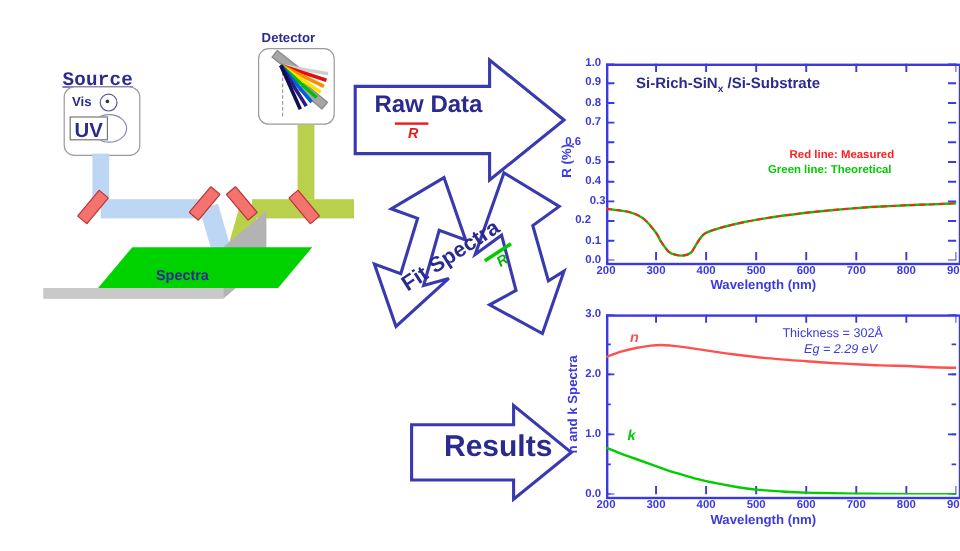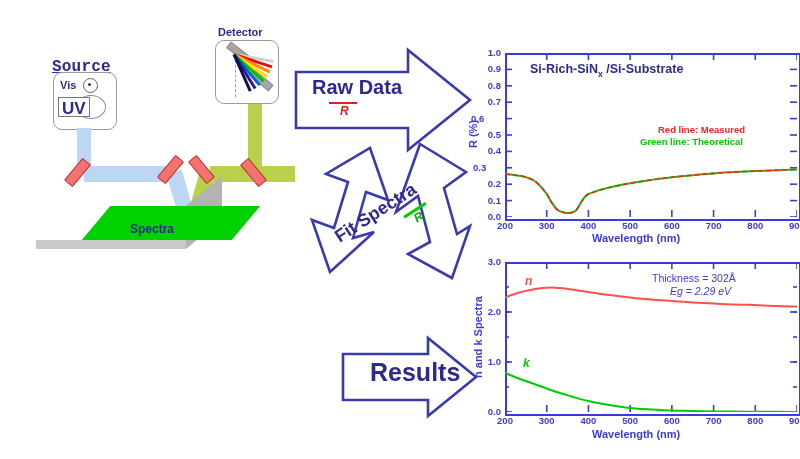--- a/index.html
+++ b/index.html
@@ -264,22 +264,22 @@
       <div class="ticklbl" style="left: 116.429px; top: 180px; width: 20px; text-align: center;">400</div>
       <div class="ticklbl" style="left: 158.143px; top: 180px; width: 20px; text-align: center;">500</div>
       <div class="ticklbl" style="left: 199.857px; top: 180px; width: 20px; text-align: center;">600</div>
       <div class="ticklbl" style="left: 241.571px; top: 180px; width: 20px; text-align: center;">700</div>
       <div class="ticklbl" style="left: 283.286px; top: 180px; width: 20px; text-align: center;">800</div>
       <div class="ticklbl" style="left: 325px; top: 180px; width: 20px; text-align: center;">900</div>
     </div>
   <div id="ry-labels">
       <div class="ticklbl" style="left: 9px; top: 171px; width: 30px; text-align: right;">0.0</div>
       <div class="ticklbl" style="left: 9px; top: 154.6px; width: 30px; text-align: right;">0.1</div>
-      <div class="ticklbl" style="left: 9px; top: 138.2px; width: 30px; text-align: right;">0.2</div>
-      <div class="ticklbl" style="left: 11px; top: 121.8px; width: 30px; text-align: left;">0.3</div>
+      <div class="ticklbl" style="left: 9px; top: 138.2px; width: 30px; text-align: center;">0.2</div>
+      <div class="ticklbl" style="left: 21px; top: 121.8px; width: 30px; text-align: center;">0.3</div>
       <div class="ticklbl" style="left: 9px; top: 105.4px; width: 30px; text-align: right;">0.4</div>
       <div class="ticklbl" style="left: 9px; top: 89px; width: 30px; text-align: right;">0.5</div>
       <div class="ticklbl" style="left: 9px; top: 72.6px; width: 30px; ">0.6</div>
       <div class="ticklbl" style="left: 9px; top: 56.2px; width: 30px; text-align: right;">0.7</div>
       <div class="ticklbl" style="left: 9px; top: 39.8px; width: 30px; text-align: right;">0.8</div>
       <div class="ticklbl" style="left: 9px; top: 23.4px; width: 30px; text-align: right;">0.9</div>
       <div class="ticklbl" style="left: 9px; top: 7px; width: 30px; text-align: right;">1.0</div>
     </div>
 </div>
 

